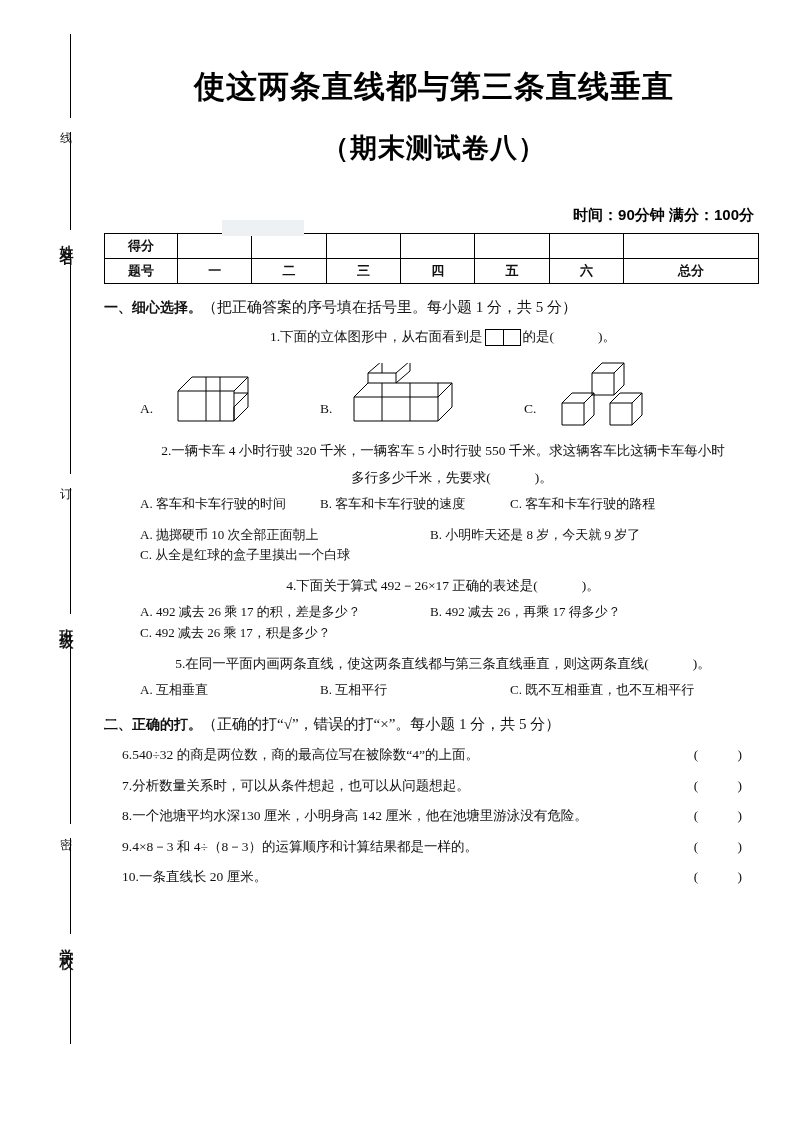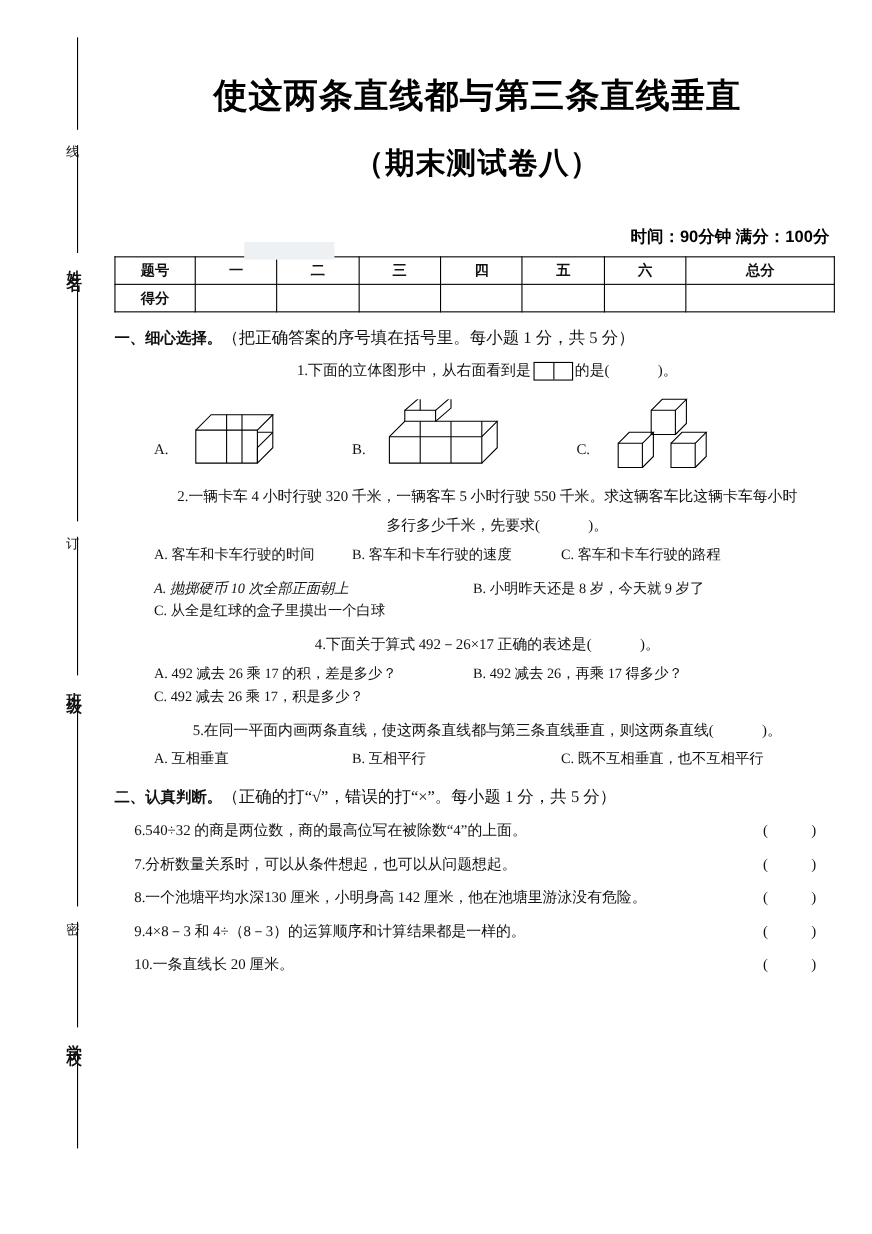--- a/index.html
+++ b/index.html
@@ -218,38 +218,38 @@
   <div class="content">
 
     <div class="title">使这两条直线都与第三条直线垂直</div>
     <div class="subtitle">（期末测试卷八）</div>
     <div class="watermark"></div>
     <div class="meta">时间：90分钟  满分：100分</div>
 
     <table class="score">
       <tbody>
           <tr>
+        <td class="lbl">得分</td>
+        <td></td>
+        <td></td>
+        <td></td>
+        <td></td>
+        <td></td>
+        <td></td>
+        <td></td>
+      </tr>
+      <tr>
         <td class="lbl">题号</td>
         <td>一</td>
         <td>二</td>
         <td>三</td>
         <td>四</td>
         <td>五</td>
         <td>六</td>
         <td>总分</td>
-      </tr>
-      <tr>
-        <td class="lbl">得分</td>
-        <td></td>
-        <td></td>
-        <td></td>
-        <td></td>
-        <td></td>
-        <td></td>
-        <td></td>
       </tr>
     </tbody>
       </table>
 
     <div class="sec-head">
       <span>一、细心选择。</span><span class="normal">（把正确答案的序号填在括号里。每小题 1 分，共 5 分）</span>
     </div>
 
     <div class="q">
       <span>1.</span><span>下面的立体图形中，从右面看到是</span><span class="minibox"></span><span>的是(</span><span class="blank"></span><span>)。</span>
@@ -307,41 +307,41 @@
       <span>2.</span><span>一辆卡车 4 小时行驶 320 千米，一辆客车 5 小时行驶 550 千米。求这辆客车比这辆卡车每小时</span>
     </div>
     <div class="q" style="padding-left:36px;">
       <span>多行多少千米，先要求(</span><span class="blank"></span><span>)。</span>
     </div>
     <div class="opts">
       <span class="opt" style="width:180px;">A. 客车和卡车行驶的时间</span><span class="opt" style="width:190px;">B. 客车和卡车行驶的速度</span><span class="opt">C. 客车和卡车行驶的路程</span>
     </div>
 
     <div class="opts">
-      <span class="opt" style="width:290px;font-style:italic;">A. 抛掷硬币 10 次全部正面朝上</span><span class="opt">B. 小明昨天还是 8 岁，今天就 9 岁了</span><br>
+      <span class="opt" style="width:290px;">A. 抛掷硬币 10 次全部正面朝上</span><span class="opt">B. 小明昨天还是 8 岁，今天就 9 岁了</span><br>
       <span class="opt">C. 从全是红球的盒子里摸出一个白球</span>
     </div>
 
     <div class="q">
       <span>4.</span><span>下面关于算式 492－26×17 正确的表述是(</span><span class="blank"></span><span>)。</span>
     </div>
     <div class="opts">
       <span class="opt" style="width:290px;">A. 492 减去 26 乘 17 的积，差是多少？</span><span class="opt">B. 492 减去 26，再乘 17 得多少？</span><br>
       <span class="opt">C. 492 减去 26 乘 17，积是多少？</span>
     </div>
 
     <div class="q">
       <span>5.</span><span>在同一平面内画两条直线，使这两条直线都与第三条直线垂直，则这两条直线(</span><span class="blank"></span><span>)。</span>
     </div>
     <div class="opts">
       <span class="opt" style="width:180px;">A. 互相垂直</span><span class="opt" style="width:190px;">B. 互相平行</span><span class="opt">C. 既不互相垂直，也不互相平行</span>
     </div>
 
     <div class="sec-head">
-      <span>二、认真判断。</span><span class="normal">（正确的打“√”，错误的打“×”。每小题 1 分，共 5 分）</span>
+      <span>二、正确的打。</span><span class="normal">（正确的打“√”，错误的打“×”。每小题 1 分，共 5 分）</span>
     </div>
 
     <div class="tf-row">
       <span>6.</span><span>540÷32 的商是两位数，商的最高位写在被除数“4”的上面。</span>
       <span class="tf-paren">(   )</span>
     </div>
     <div class="tf-row">
       <span>7.</span><span>分析数量关系时，可以从条件想起，也可以从问题想起。</span>
       <span class="tf-paren">(   )</span>
     </div>

